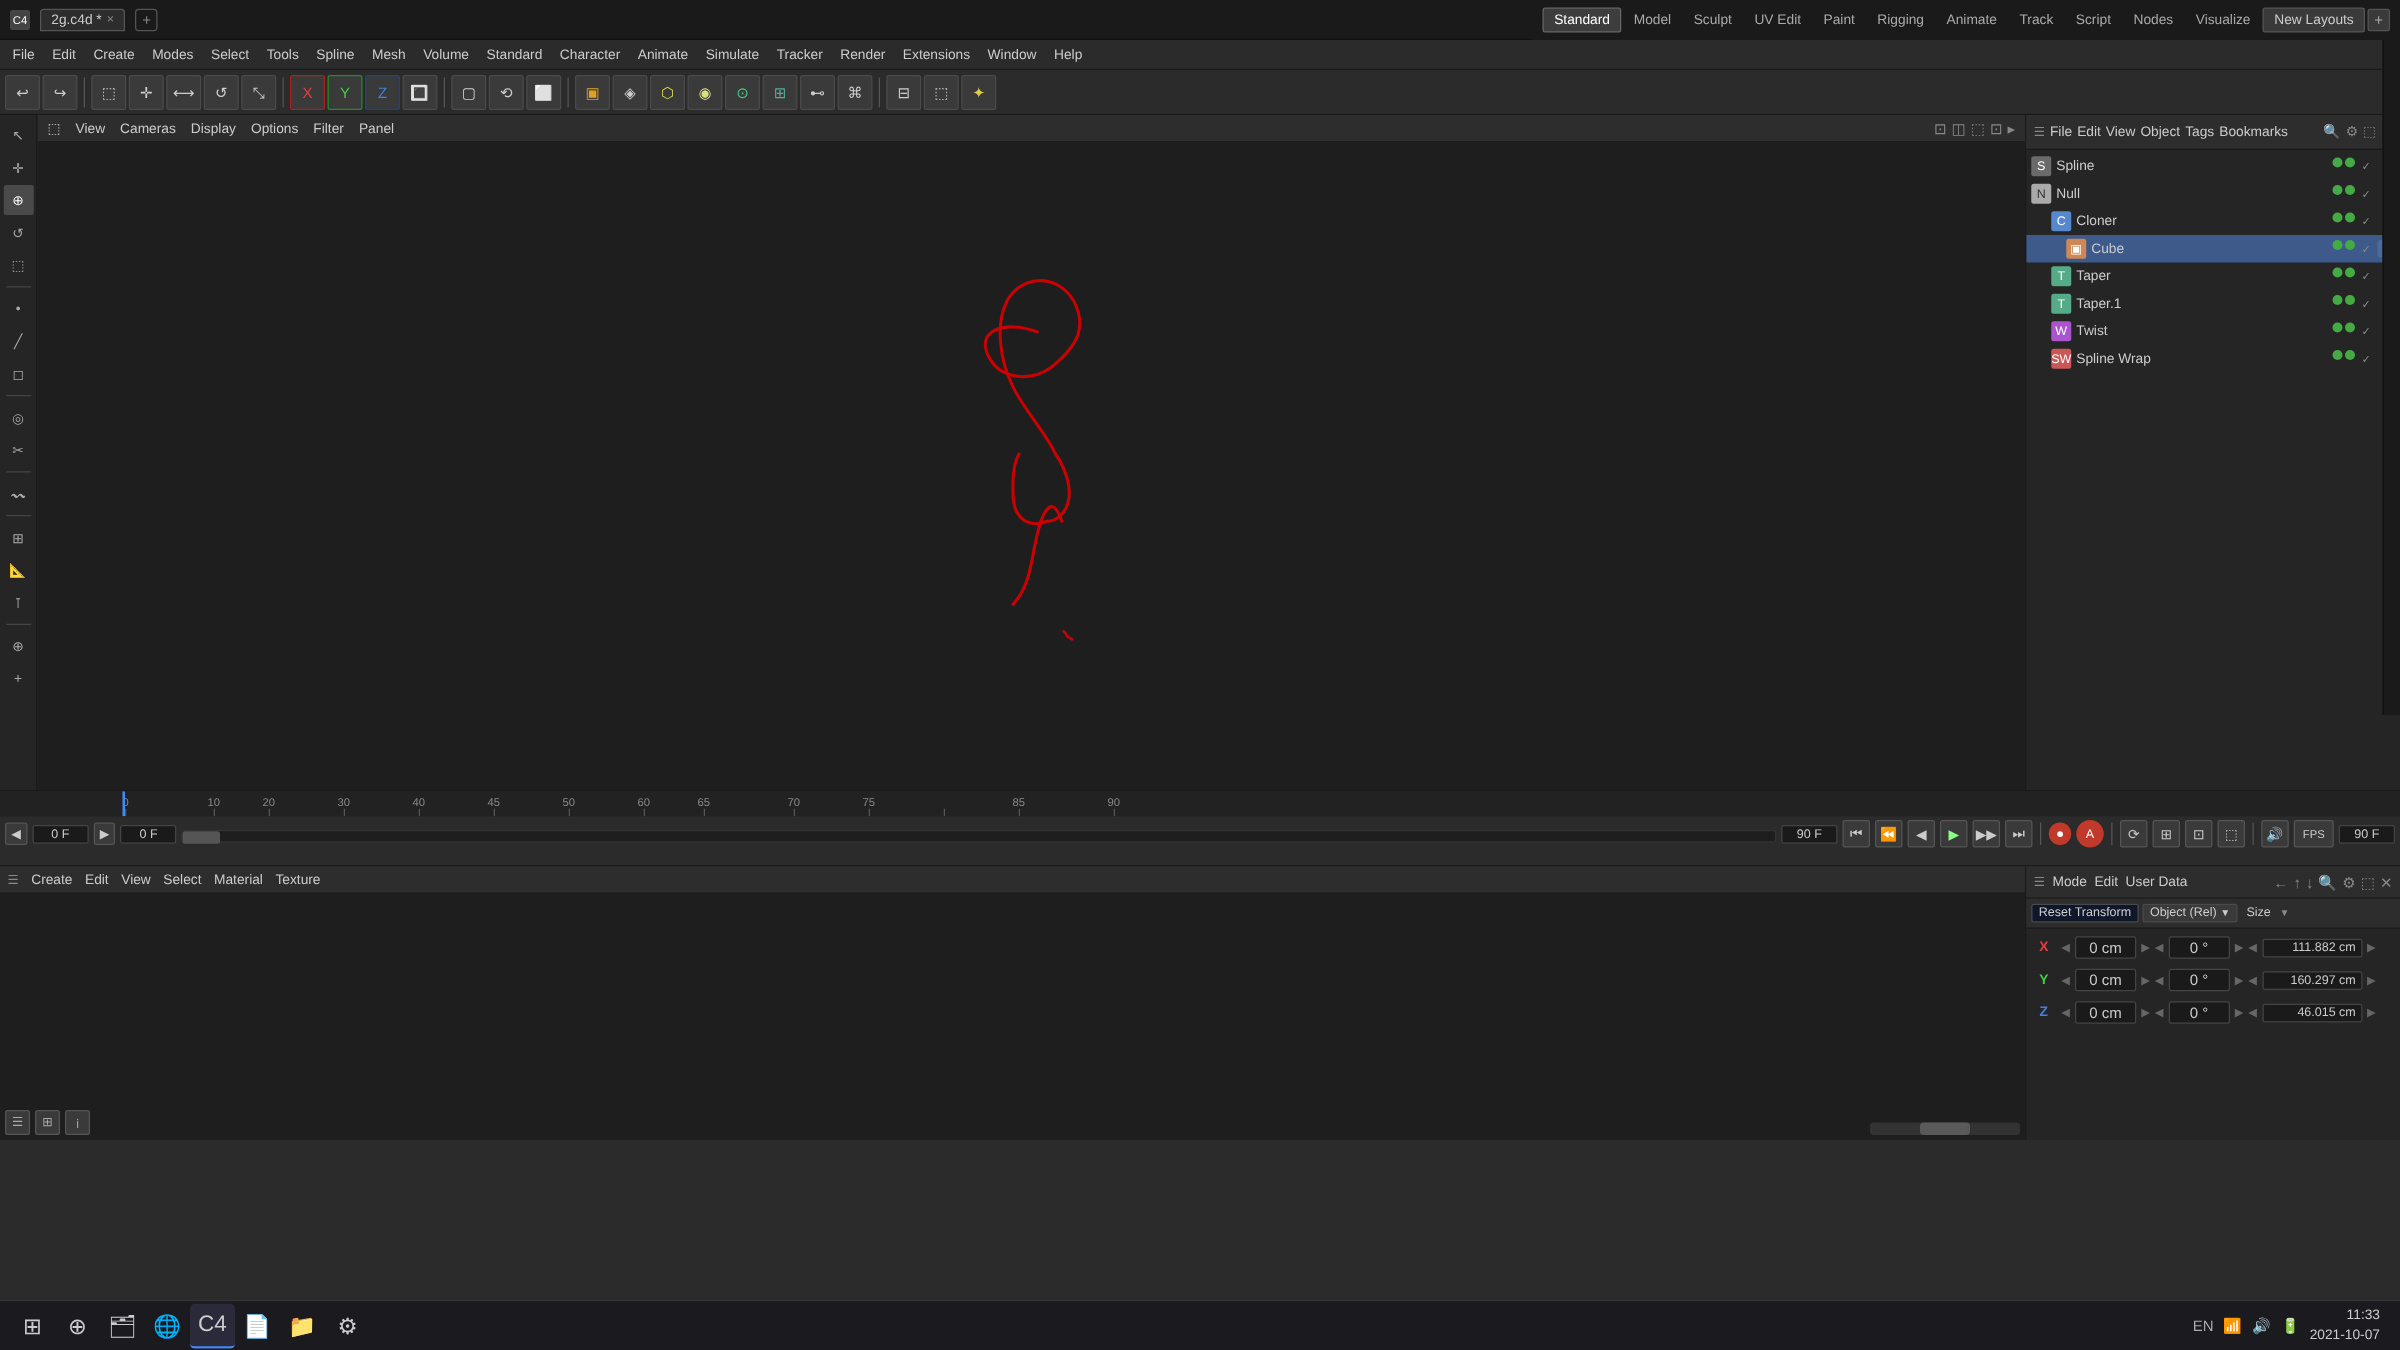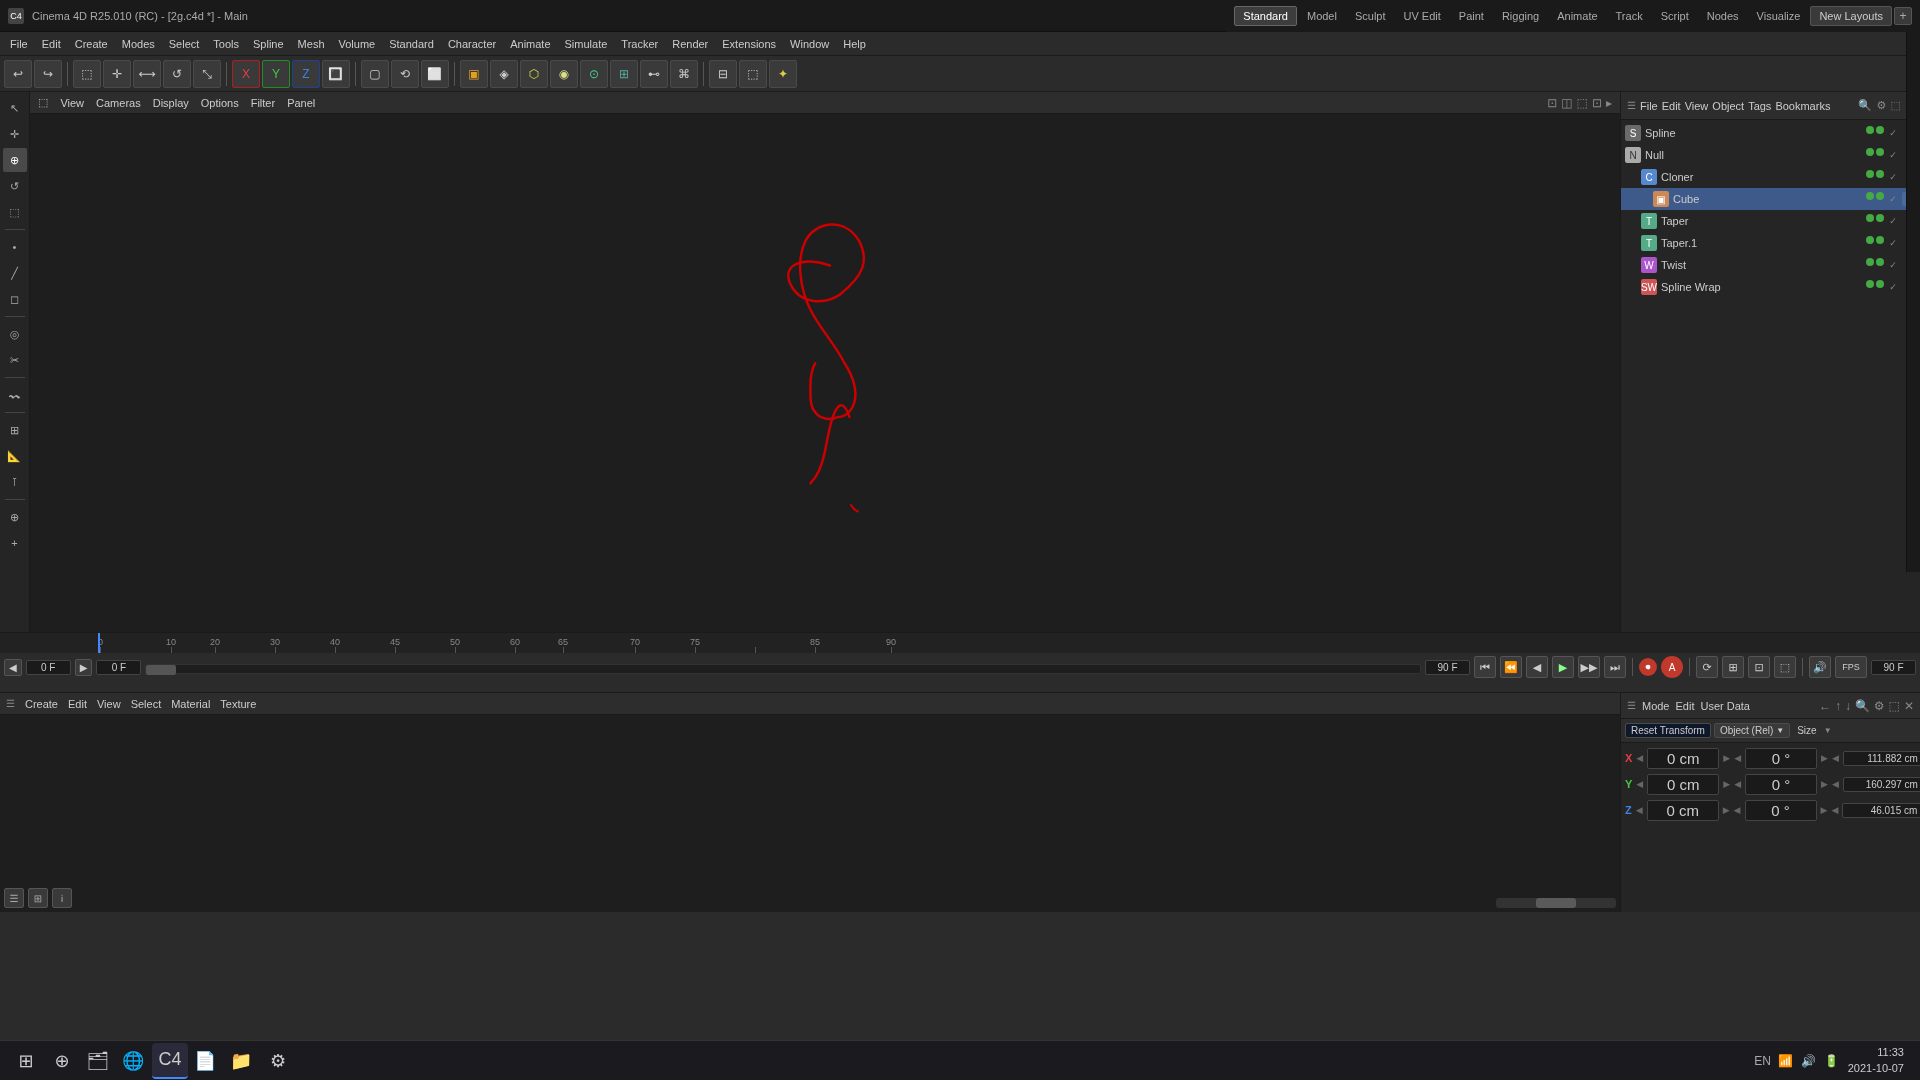--- a/index.html
+++ b/index.html
@@ -361,26 +361,26 @@
       gap: 4px;
     }
     .attr-label {
       width: 20px;
       font-size: 11px;
       color: #aaa;
       text-align: center;
       font-weight: bold;
     }
     .attr-field {
-      width: 72px;
+      width: 49px;
       background: #1a1a1a;
       border: 1px solid #444;
       border-radius: 2px;
       color: #ccc;
-      font-size: 15px;
+      font-size: 12px;
       padding: 1px 4px;
       text-align: center;
     }
     .attr-field-wide {
       width: 80px;
       background: #1a1a1a;
       border: 1px solid #444;
       border-radius: 2px;
       color: #ccc;
       font-size: 10px;
@@ -460,21 +460,20 @@
       border-radius: 3px;
       position: absolute;
       left: 40px;
     }
   </style>
 </head>
 <body>
 
 <div id="titlebar" style="position:relative;">
   <div class="app-icon">C4</div>
-  <span class="title-text">Cinema 4D R25.010 (RC) - [2g.c4d *] - Main</span>
   <div class="tab">
     <span>2g.c4d *</span>
     <span class="close">×</span>
   </div>
   <div class="tab-add">+</div>
   <div class="window-controls" style="position:absolute;right:0;top:0;height:100%;display:flex;align-items:center;gap:6px;padding-right:8px;">
     <div class="win-btn win-min">—</div>
     <div class="win-btn win-max">□</div>
     <div class="win-btn win-close">×</div>
   </div>

